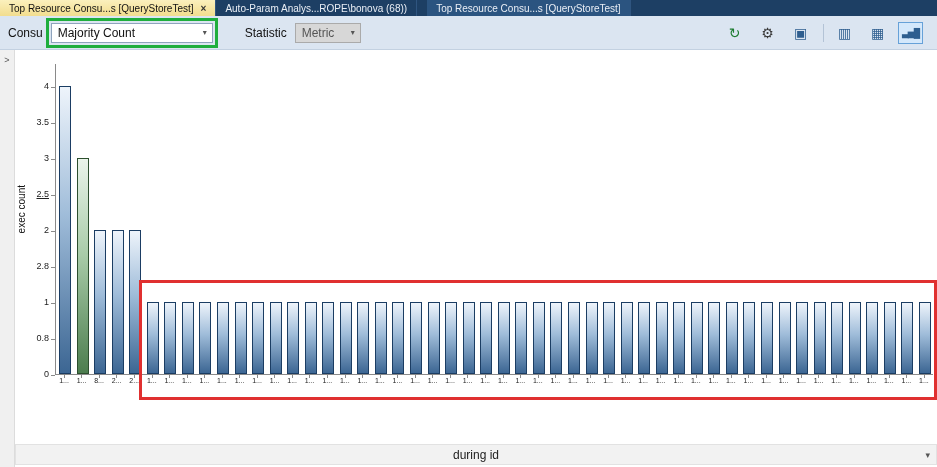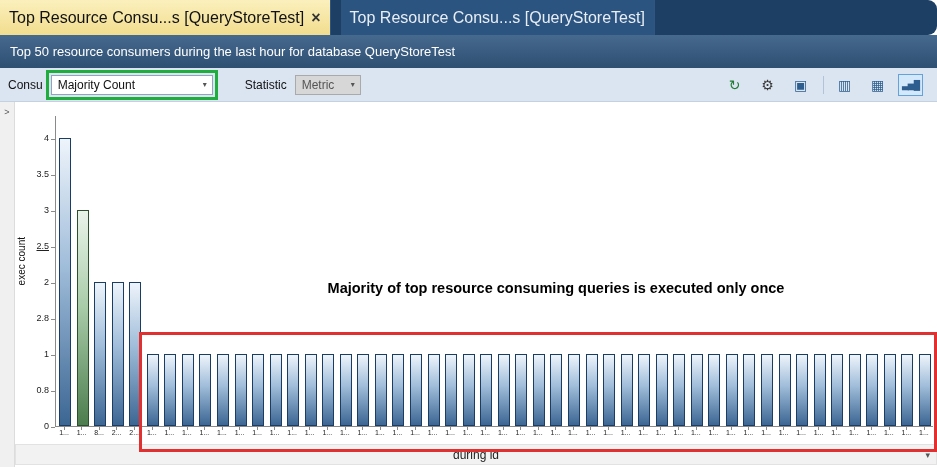--- a/index.html
+++ b/index.html
@@ -6,22 +6,22 @@
   html,body { margin:0; padding:0; }
   body {
     width:937px; height:467px; overflow:hidden;
     font-family:"Liberation Sans", sans-serif;
     background:#fff;
   }
   .app { width:937px; height:467px; display:flex; flex-direction:column; }
 
   
   .tabbar {
-    height:35px; background:#1d3f64; display:flex; align-items:stretch;
-    font-size:16px; flex:0 0 auto;border-radius:9px;
+    height:16px; background:#1d3f64; display:flex; align-items:stretch;
+    font-size:10px; flex:0 0 auto;
   }
   .tab {
     display:flex; align-items:center; padding:0 9px; white-space:nowrap;
     color:#e9eef5; background:#1d3f64; border-right:1px solid #2f5580;
     cursor:default;
   }
   .tab.active { background:linear-gradient(#fbf0bd,#f2dd8e); color:#111; }
   .tab.alt { background:#2b5480; }
   .tab-close { margin-left:7px; font-weight:bold; color:#333; }
 
@@ -106,28 +106,28 @@
 </head>
 <body>
 
 <div class="app">
 
   <div class="tabbar" id="tabbar">
       <div class="tab active">
         <span>Top Resource Consu...s [QueryStoreTest]</span>
         <span class="tab-close">×</span>
       </div>
+      <div class="tab">
+        <span>Auto-Param Analys...ROPE\bonova (68))</span>
+      </div>
       <div class="tab alt" style="margin-left: 10px;">
         <span>Top Resource Consu...s [QueryStoreTest]</span>
       </div>
     </div>
 
-  <div class="header">
-    <span>Top 50 resource consumers during the last hour for database QueryStoreTest</span>
-  </div>
 
   <div class="toolbar">
     <span class="lab">Consu</span>
     <div class="dd metric green-outline" style="outline-color: rgb(31, 174, 61);">
       <span>Majority Count</span>
       <span class="arrow">▾</span>
     </div>
     <span class="lab statlab">Statistic</span>
     <div class="dd disabled">
       <span>Metric</span>
@@ -158,21 +158,20 @@
 
   <div class="main">
     <div class="left-strip">
       <span>&gt;</span>
     </div>
 
     <div class="chart-pane">
       <div class="chart-body" id="chartbody">
         <div class="ylabel">exec count</div>
         <div class="plot" id="plot">
-          <div class="annotation">Majority of top resource consuming queries is executed only once</div>
           <div class="redbox" id="redbox" style="left: 82.75px; top: 216px; width: 797.75px; height: 120px; border-color: rgb(224, 48, 48);"></div>
         <div class="bar" style="left: 3px; width: 12px; height: 288px; background: linear-gradient(rgb(238, 244, 251) 0%, rgb(159, 188, 217) 45%, rgb(60, 102, 147) 100%); border-color: rgb(27, 61, 99);"></div>
             <div class="bar" style="left: 20.55px; width: 12px; height: 216px; background: linear-gradient(rgb(234, 244, 234) 0%, rgb(168, 203, 168) 45%, rgb(76, 125, 78) 100%); border-color: rgb(44, 79, 46);"></div>
             <div class="bar" style="left: 38.1px; width: 12px; height: 144px; background: linear-gradient(rgb(238, 244, 251) 0%, rgb(159, 188, 217) 45%, rgb(60, 102, 147) 100%); border-color: rgb(27, 61, 99);"></div>
             <div class="bar" style="left: 55.65px; width: 12px; height: 144px; background: linear-gradient(rgb(238, 244, 251) 0%, rgb(159, 188, 217) 45%, rgb(60, 102, 147) 100%); border-color: rgb(27, 61, 99);"></div>
             <div class="bar" style="left: 73.2px; width: 12px; height: 144px; background: linear-gradient(rgb(238, 244, 251) 0%, rgb(159, 188, 217) 45%, rgb(60, 102, 147) 100%); border-color: rgb(27, 61, 99);"></div>
             <div class="bar" style="left: 90.75px; width: 12px; height: 72px; background: linear-gradient(rgb(238, 244, 251) 0%, rgb(159, 188, 217) 45%, rgb(60, 102, 147) 100%); border-color: rgb(27, 61, 99);"></div>
             <div class="bar" style="left: 108.3px; width: 12px; height: 72px; background: linear-gradient(rgb(238, 244, 251) 0%, rgb(159, 188, 217) 45%, rgb(60, 102, 147) 100%); border-color: rgb(27, 61, 99);"></div>
             <div class="bar" style="left: 125.85px; width: 12px; height: 72px; background: linear-gradient(rgb(238, 244, 251) 0%, rgb(159, 188, 217) 45%, rgb(60, 102, 147) 100%); border-color: rgb(27, 61, 99);"></div>
             <div class="bar" style="left: 143.4px; width: 12px; height: 72px; background: linear-gradient(rgb(238, 244, 251) 0%, rgb(159, 188, 217) 45%, rgb(60, 102, 147) 100%); border-color: rgb(27, 61, 99);"></div>

